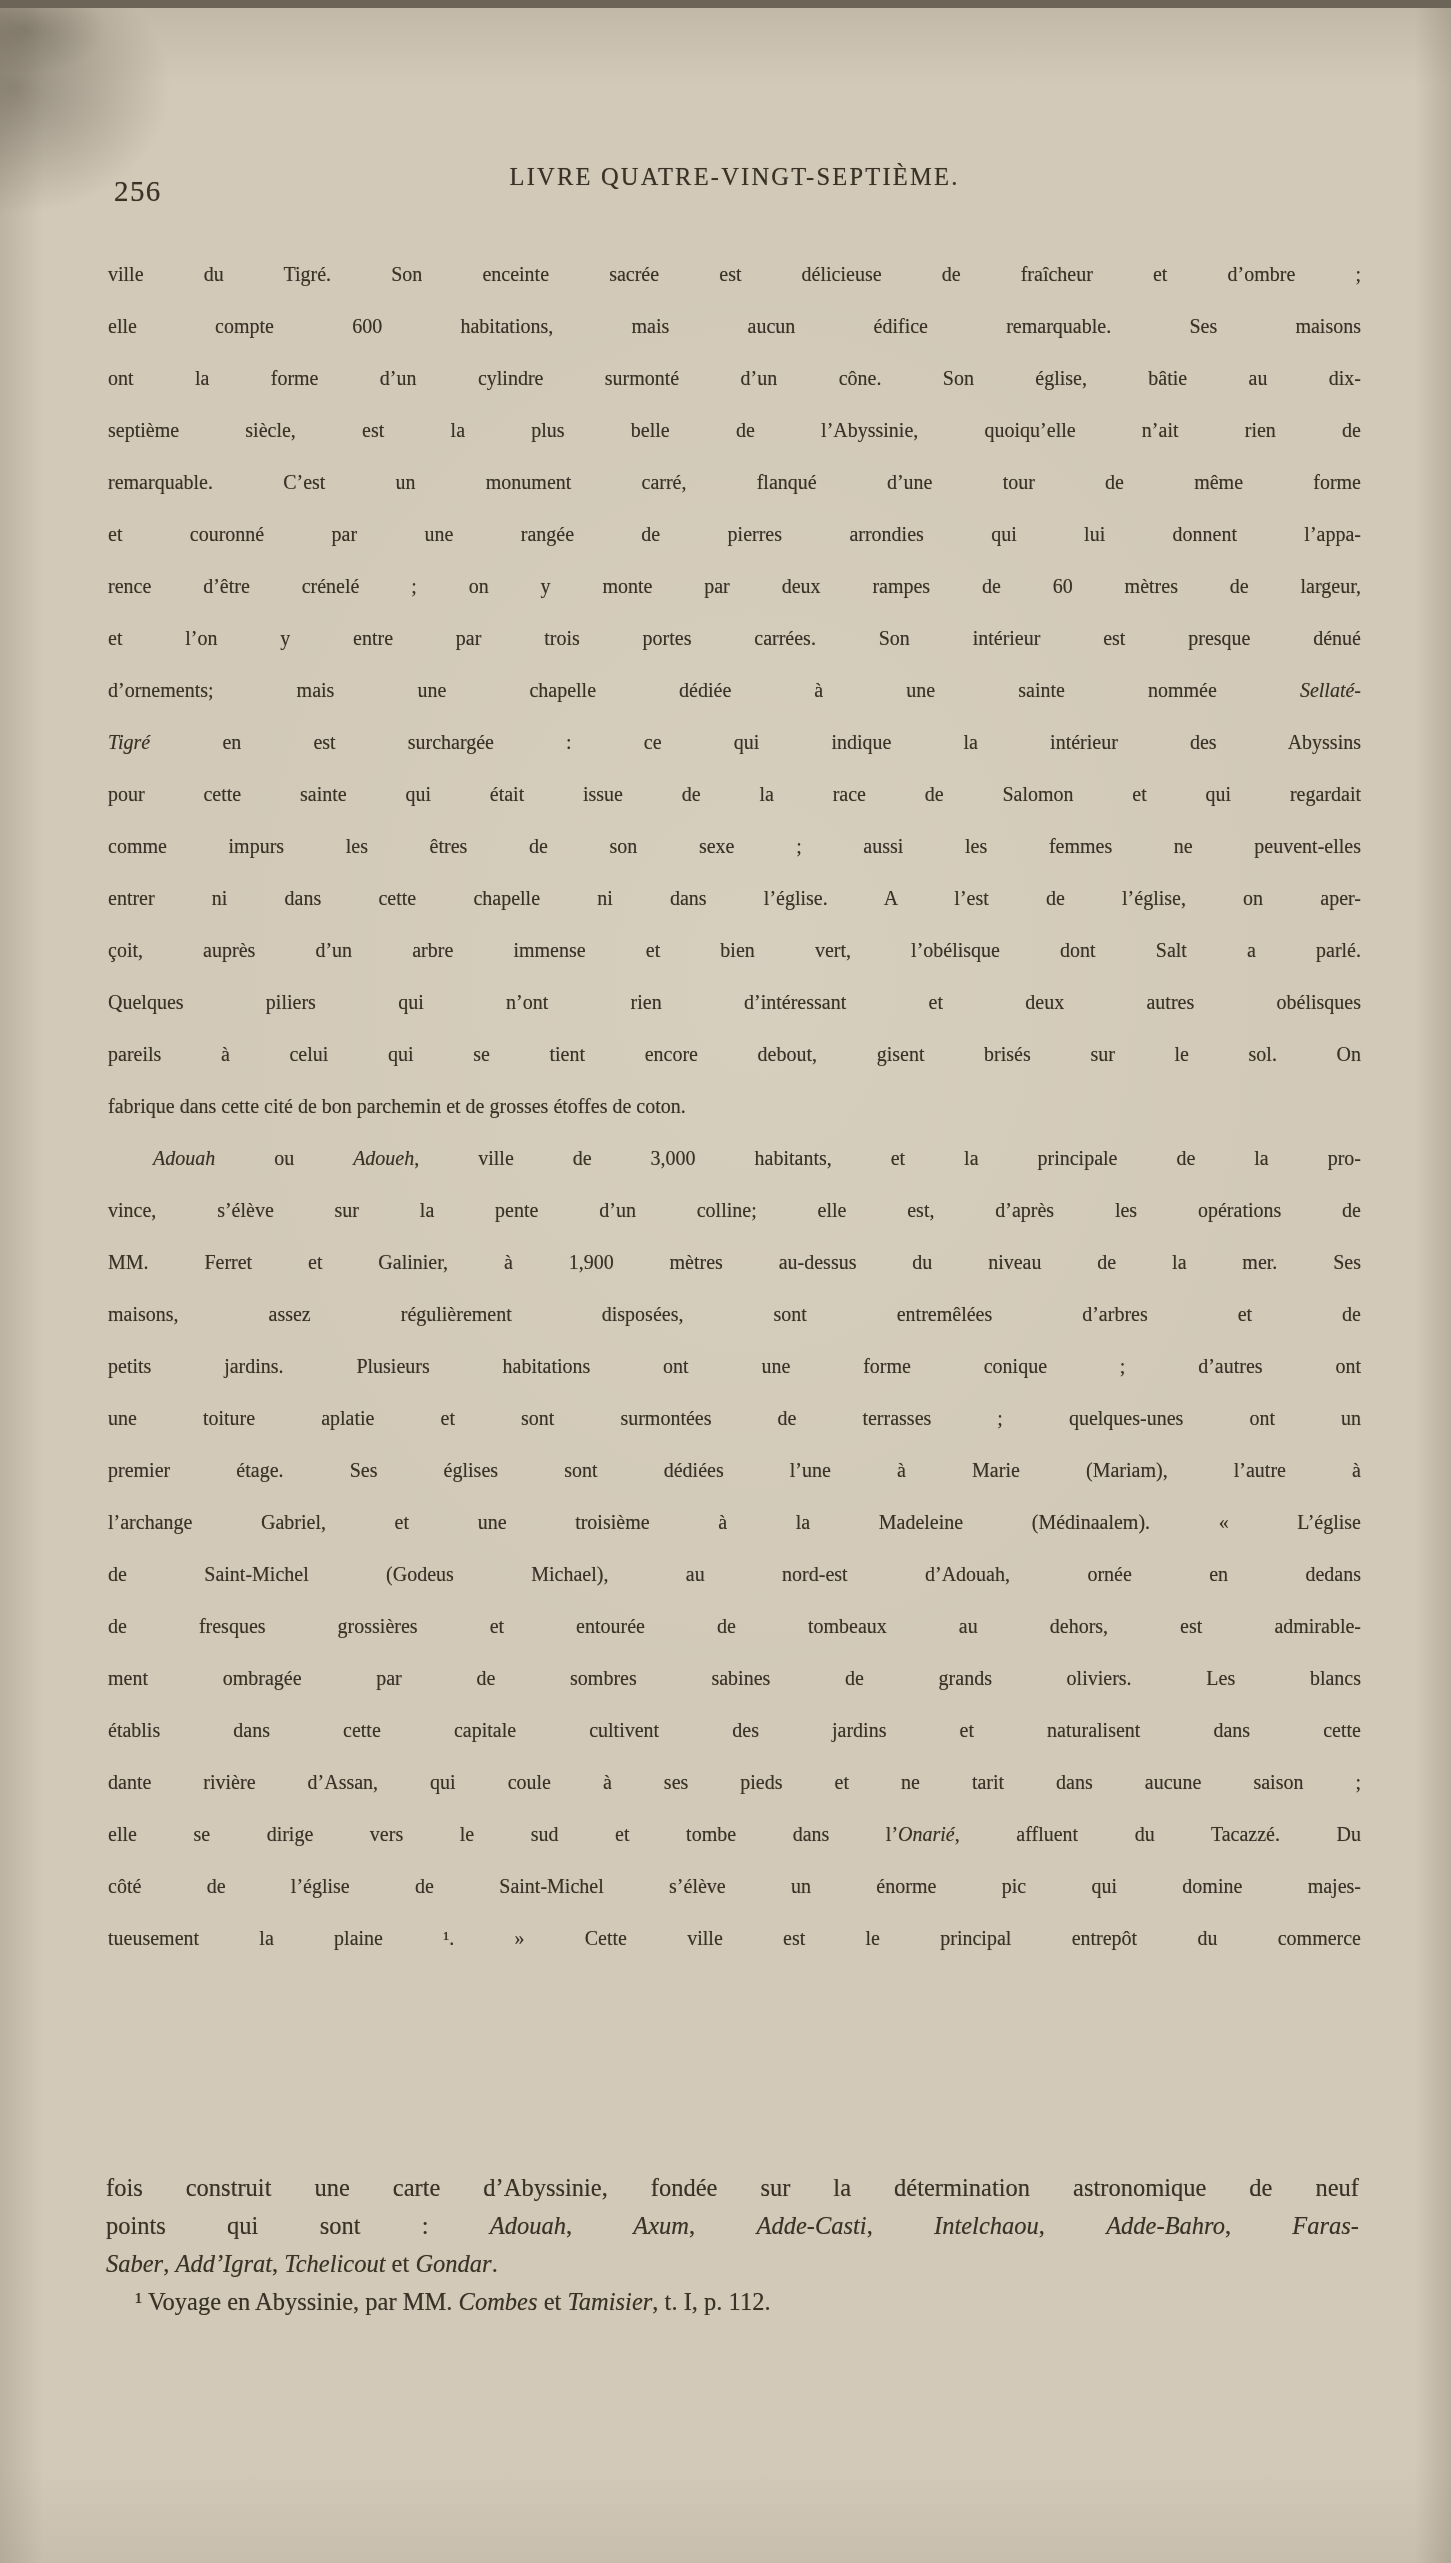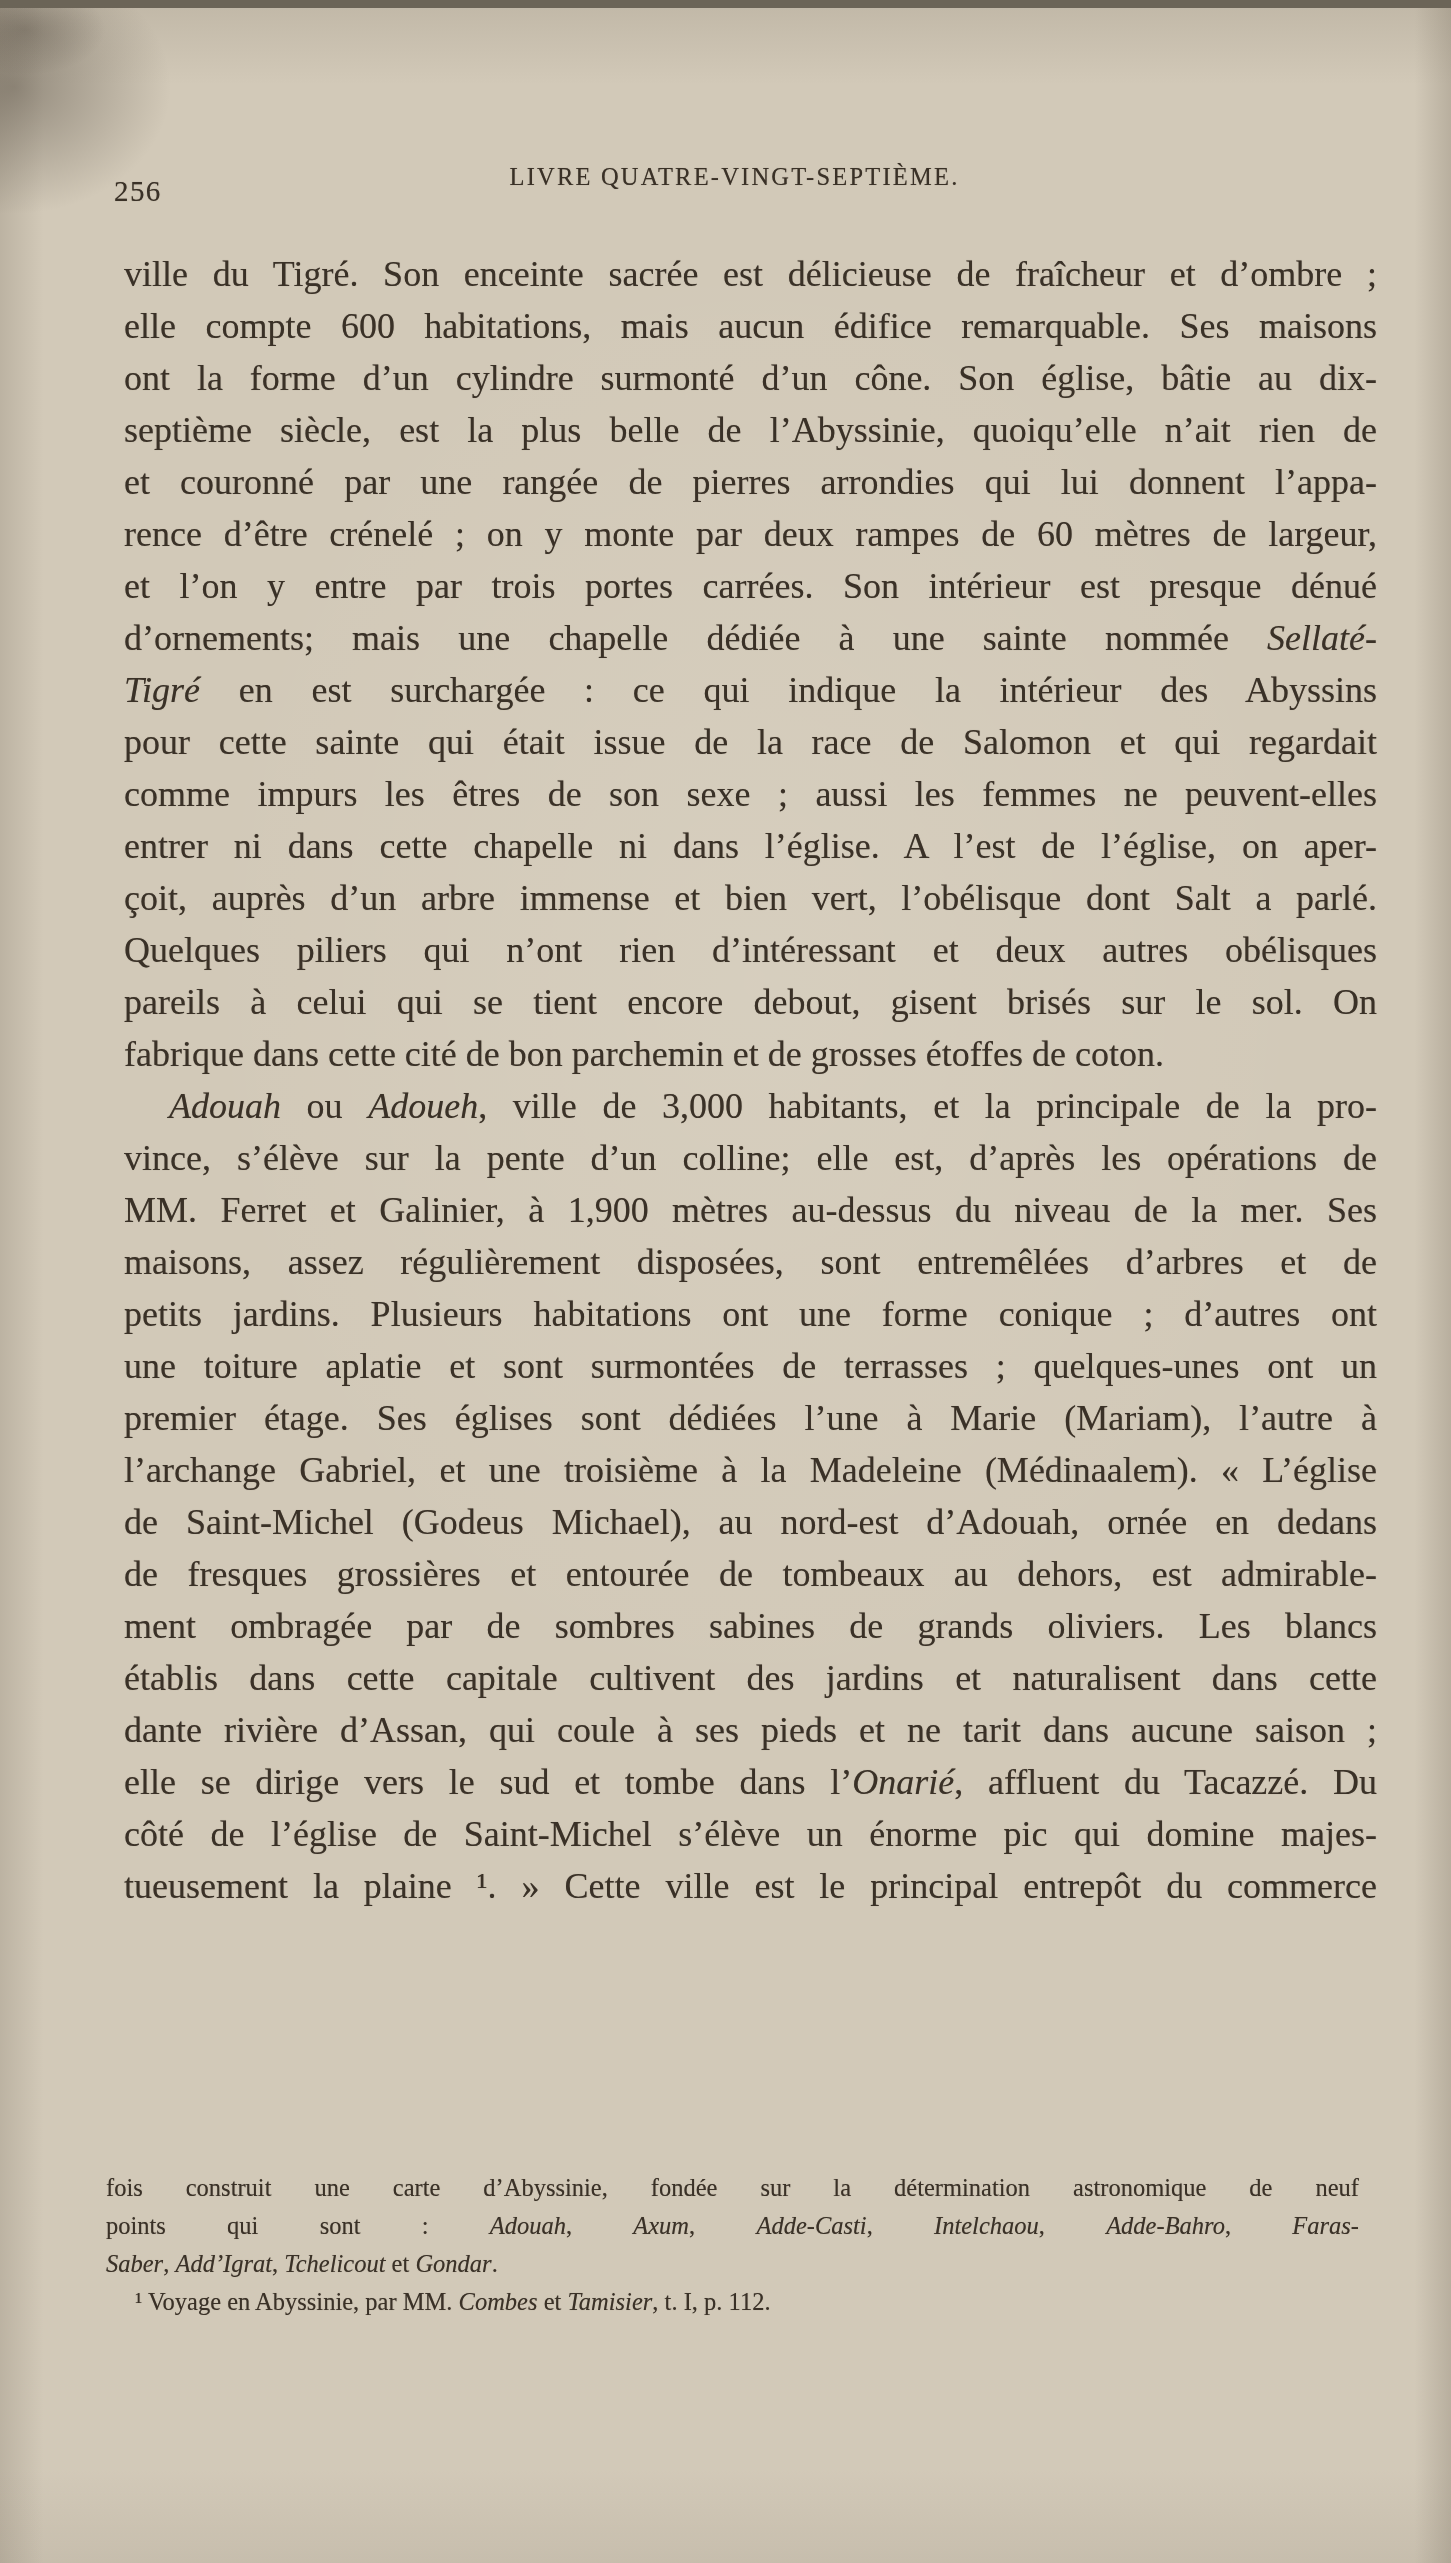--- a/index.html
+++ b/index.html
@@ -34,24 +34,24 @@
     left: 108px;
     top: 155px;
     width: 1253px;
     text-align: center;
     font-size: 24.5px;
     letter-spacing: 2.2px;
     text-shadow: 0 0 0.7px rgba(58,49,39,0.55);
   }
   .maintext {
     position: absolute;
-    left: 124px;
+    left: 108px;
     top: 240px;
     width: 1253px;
-    font-size: 36px;
+    font-size: 20px;
     line-height: 52px;
     text-shadow: 0 0 0.7px rgba(58,49,39,0.45);
   }
   .footnote {
     position: absolute;
     left: 106px;
     top: 2161px;
     width: 1253px;
     font-size: 24.5px;
     line-height: 38px;
@@ -65,20 +65,21 @@
 <body>
 
 <div class="page">
   <div class="pagenum">256</div>
   <div class="runhead">LIVRE QUATRE-VINGT-SEPTIÈME.</div>
   <div class="maintext" id="main-text">
       <div class="line"><span>ville du Tigré. Son enceinte sacrée est délicieuse de fraîcheur et d’ombre ;</span></div>
       <div class="line"><span>elle compte 600 habitations, mais aucun édifice remarquable. Ses maisons</span></div>
       <div class="line"><span>ont la forme d’un cylindre surmonté d’un cône. Son église, bâtie au dix-</span></div>
       <div class="line"><span>septième siècle, est la plus belle de l’Abyssinie, quoiqu’elle n’ait rien de</span></div>
+      <div class="line"><span>remarquable. C’est un monument carré, flanqué d’une tour de même forme</span></div>
       <div class="line"><span>et couronné par une rangée de pierres arrondies qui lui donnent l’appa-</span></div>
       <div class="line"><span>rence d’être crénelé ; on y monte par deux rampes de 60 mètres de largeur,</span></div>
       <div class="line"><span>et l’on y entre par trois portes carrées. Son intérieur est presque dénué</span></div>
       <div class="line"><span>d’ornements; mais une chapelle dédiée à une sainte nommée </span><span class="it">Sellaté-</span></div>
       <div class="line"><span class="it">Tigré</span><span> en est surchargée : ce qui indique la intérieur des Abyssins</span></div>
       <div class="line"><span>pour cette sainte qui était issue de la race de Salomon et qui regardait</span></div>
       <div class="line"><span>comme impurs les êtres de son sexe ; aussi les femmes ne peuvent-elles</span></div>
       <div class="line"><span>entrer ni dans cette chapelle ni dans l’église. A l’est de l’église, on aper-</span></div>
       <div class="line"><span>çoit, auprès d’un arbre immense et bien vert, l’obélisque dont Salt a parlé.</span></div>
       <div class="line"><span>Quelques piliers qui n’ont rien d’intéressant et deux autres obélisques</span></div>

